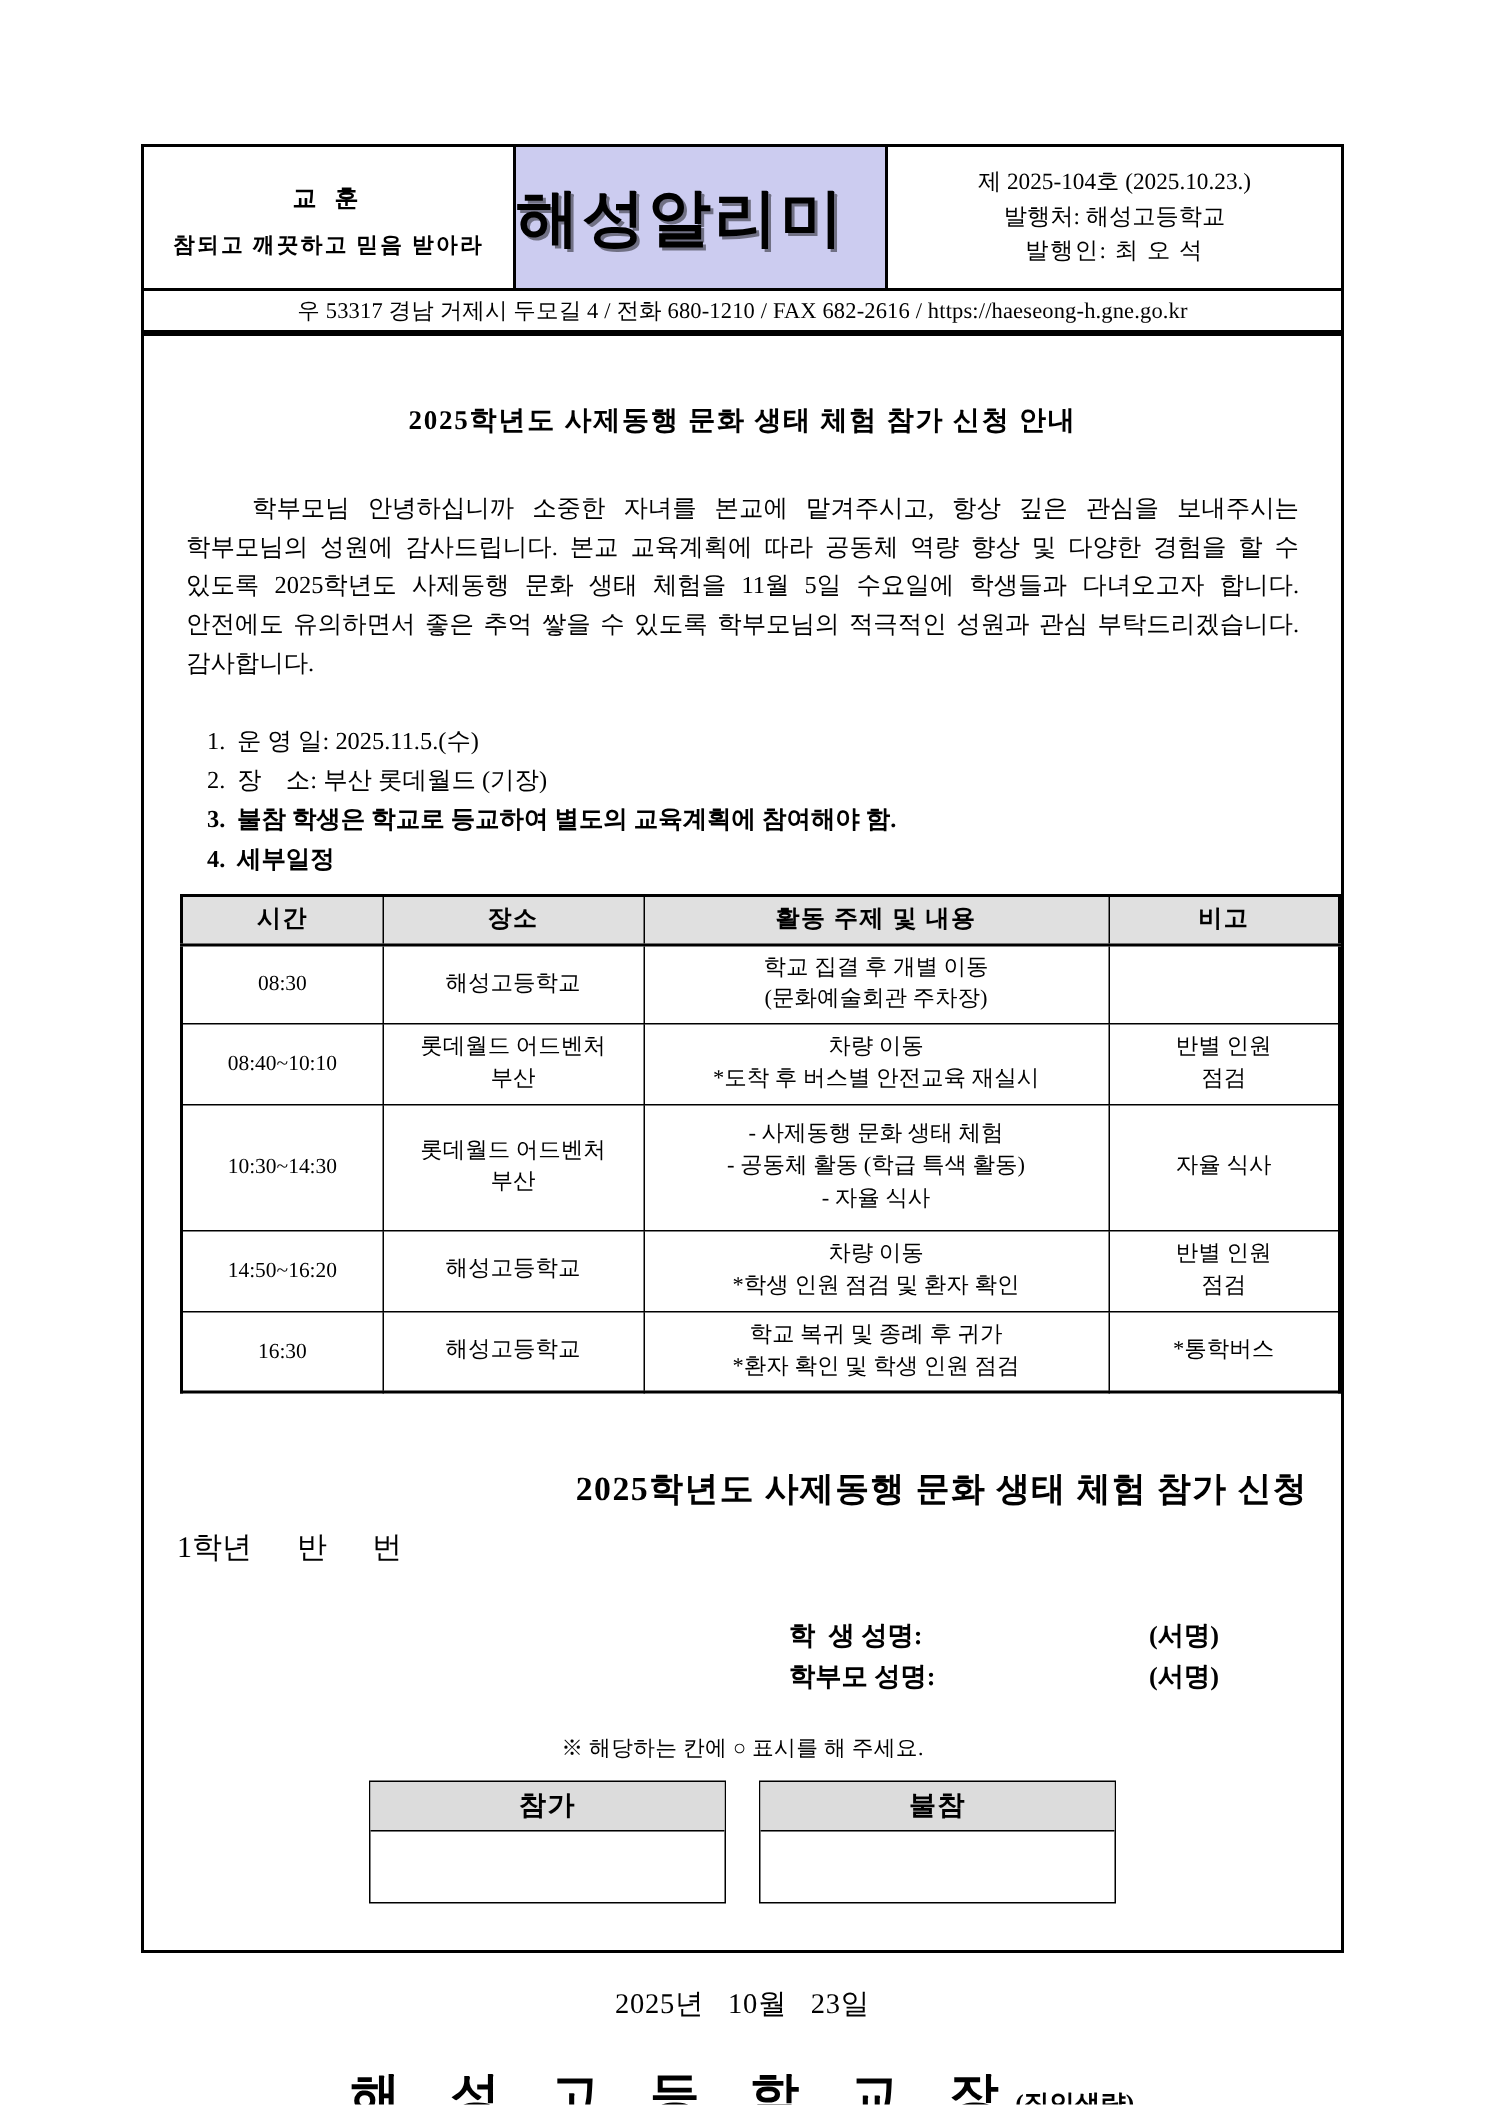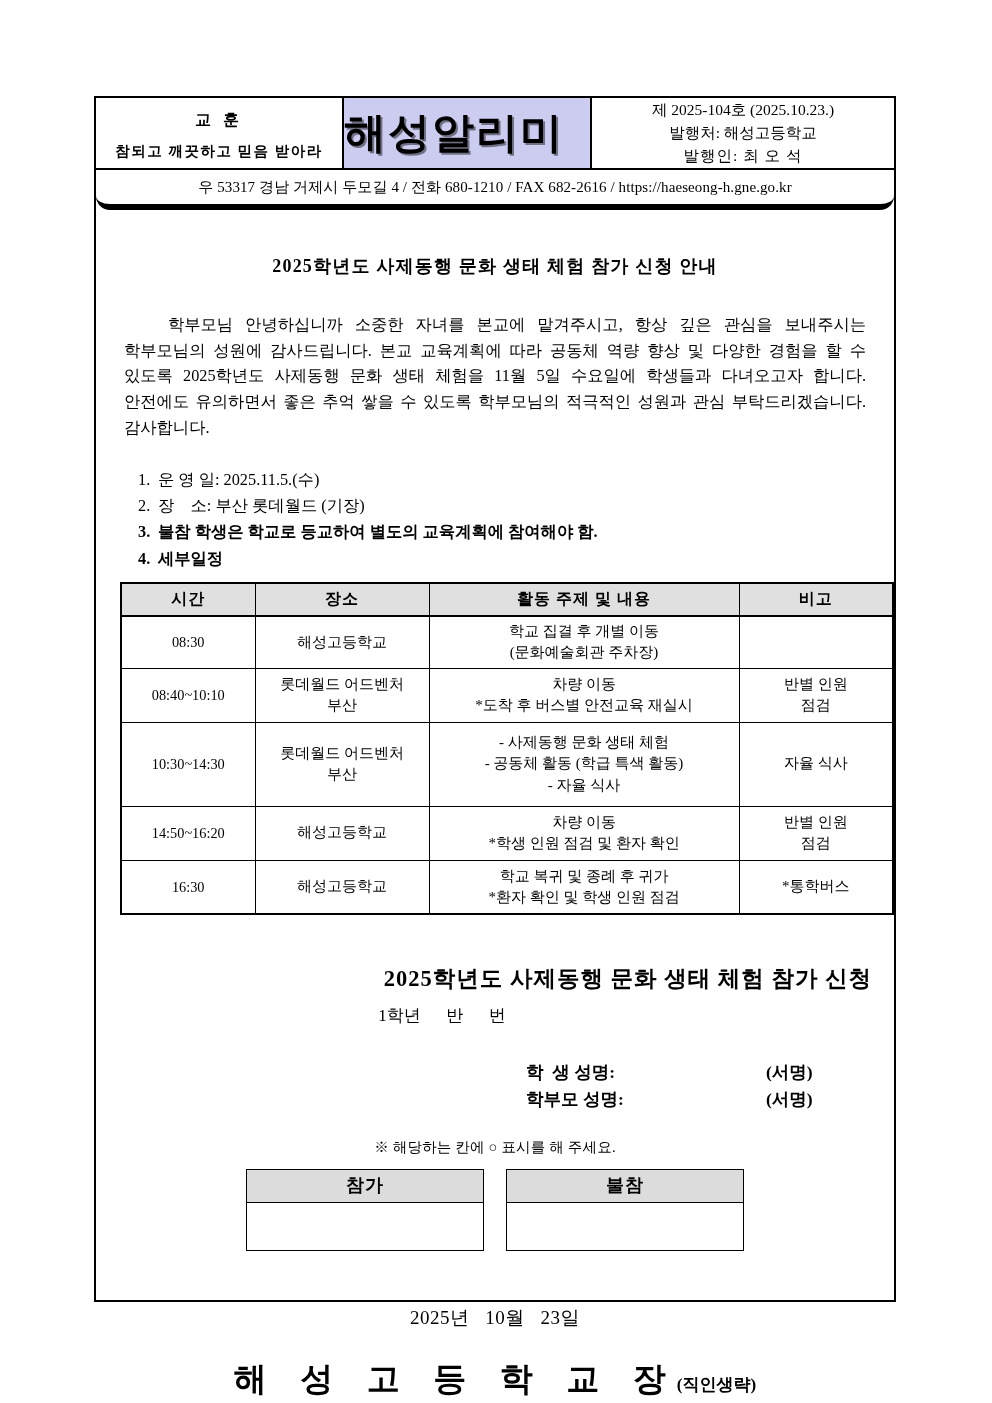--- a/index.html
+++ b/index.html
@@ -27,21 +27,21 @@
     height: 1206px;
     border: 2.5px solid #000;
     border-top-width: 2px;
     background: #fff;
   }
 
   
   .masthead {
     display: flex;
     align-items: stretch;
-    height: 72px;
+    height: 96px;
     border-bottom: 2.5px solid #000;
   }
   .masthead-motto {
     flex: 0 0 248px;
     display: flex;
     flex-direction: column;
     align-items: center;
     justify-content: center;
     border-right: 2px solid #000;
     padding-top: 4px;
@@ -85,29 +85,28 @@
     justify-content: center;
     gap: 7px;
     font-size: 15.5px;
     white-space: nowrap;
   }
   .issue-line { line-height: 1.05; }
   .issue-line.pub-person { letter-spacing: 1px; }
 
   
   .address-bar {
-    height: 40px;
+    height: 30px;
     display: flex;
     align-items: center;
     justify-content: center;
-    border-bottom: 6px solid #000000;
+    border-bottom: 4px solid #000000;
     font-size: 15px;
     white-space: nowrap;
     letter-spacing: 0.1px;
-    border-radius: 14px;
   }
 
   
   .content {
     padding: 0 22px;
   }
   .doc-title {
     text-align: center;
     font-size: 18px;
     font-weight: bold;
@@ -174,24 +173,24 @@
   
   .form-title {
     text-align: right;
     font-size: 22.5px;
     font-weight: bold;
     letter-spacing: 1px;
     margin-top: 48px;
     white-space: nowrap;
   }
   .grade-line {
-    text-align: center;
+    text-align: left;
     padding-right: 106px;
     margin-top: 10px;
-    font-size: 17px;
+    font-size: 20px;
     white-space: pre;
   }
   .names {
     margin-top: 32px;
     padding-left: 408px;
     font-size: 17.5px;
     font-weight: bold;
     line-height: 1.52;
   }
   .name-row { display: flex; white-space: pre; }

